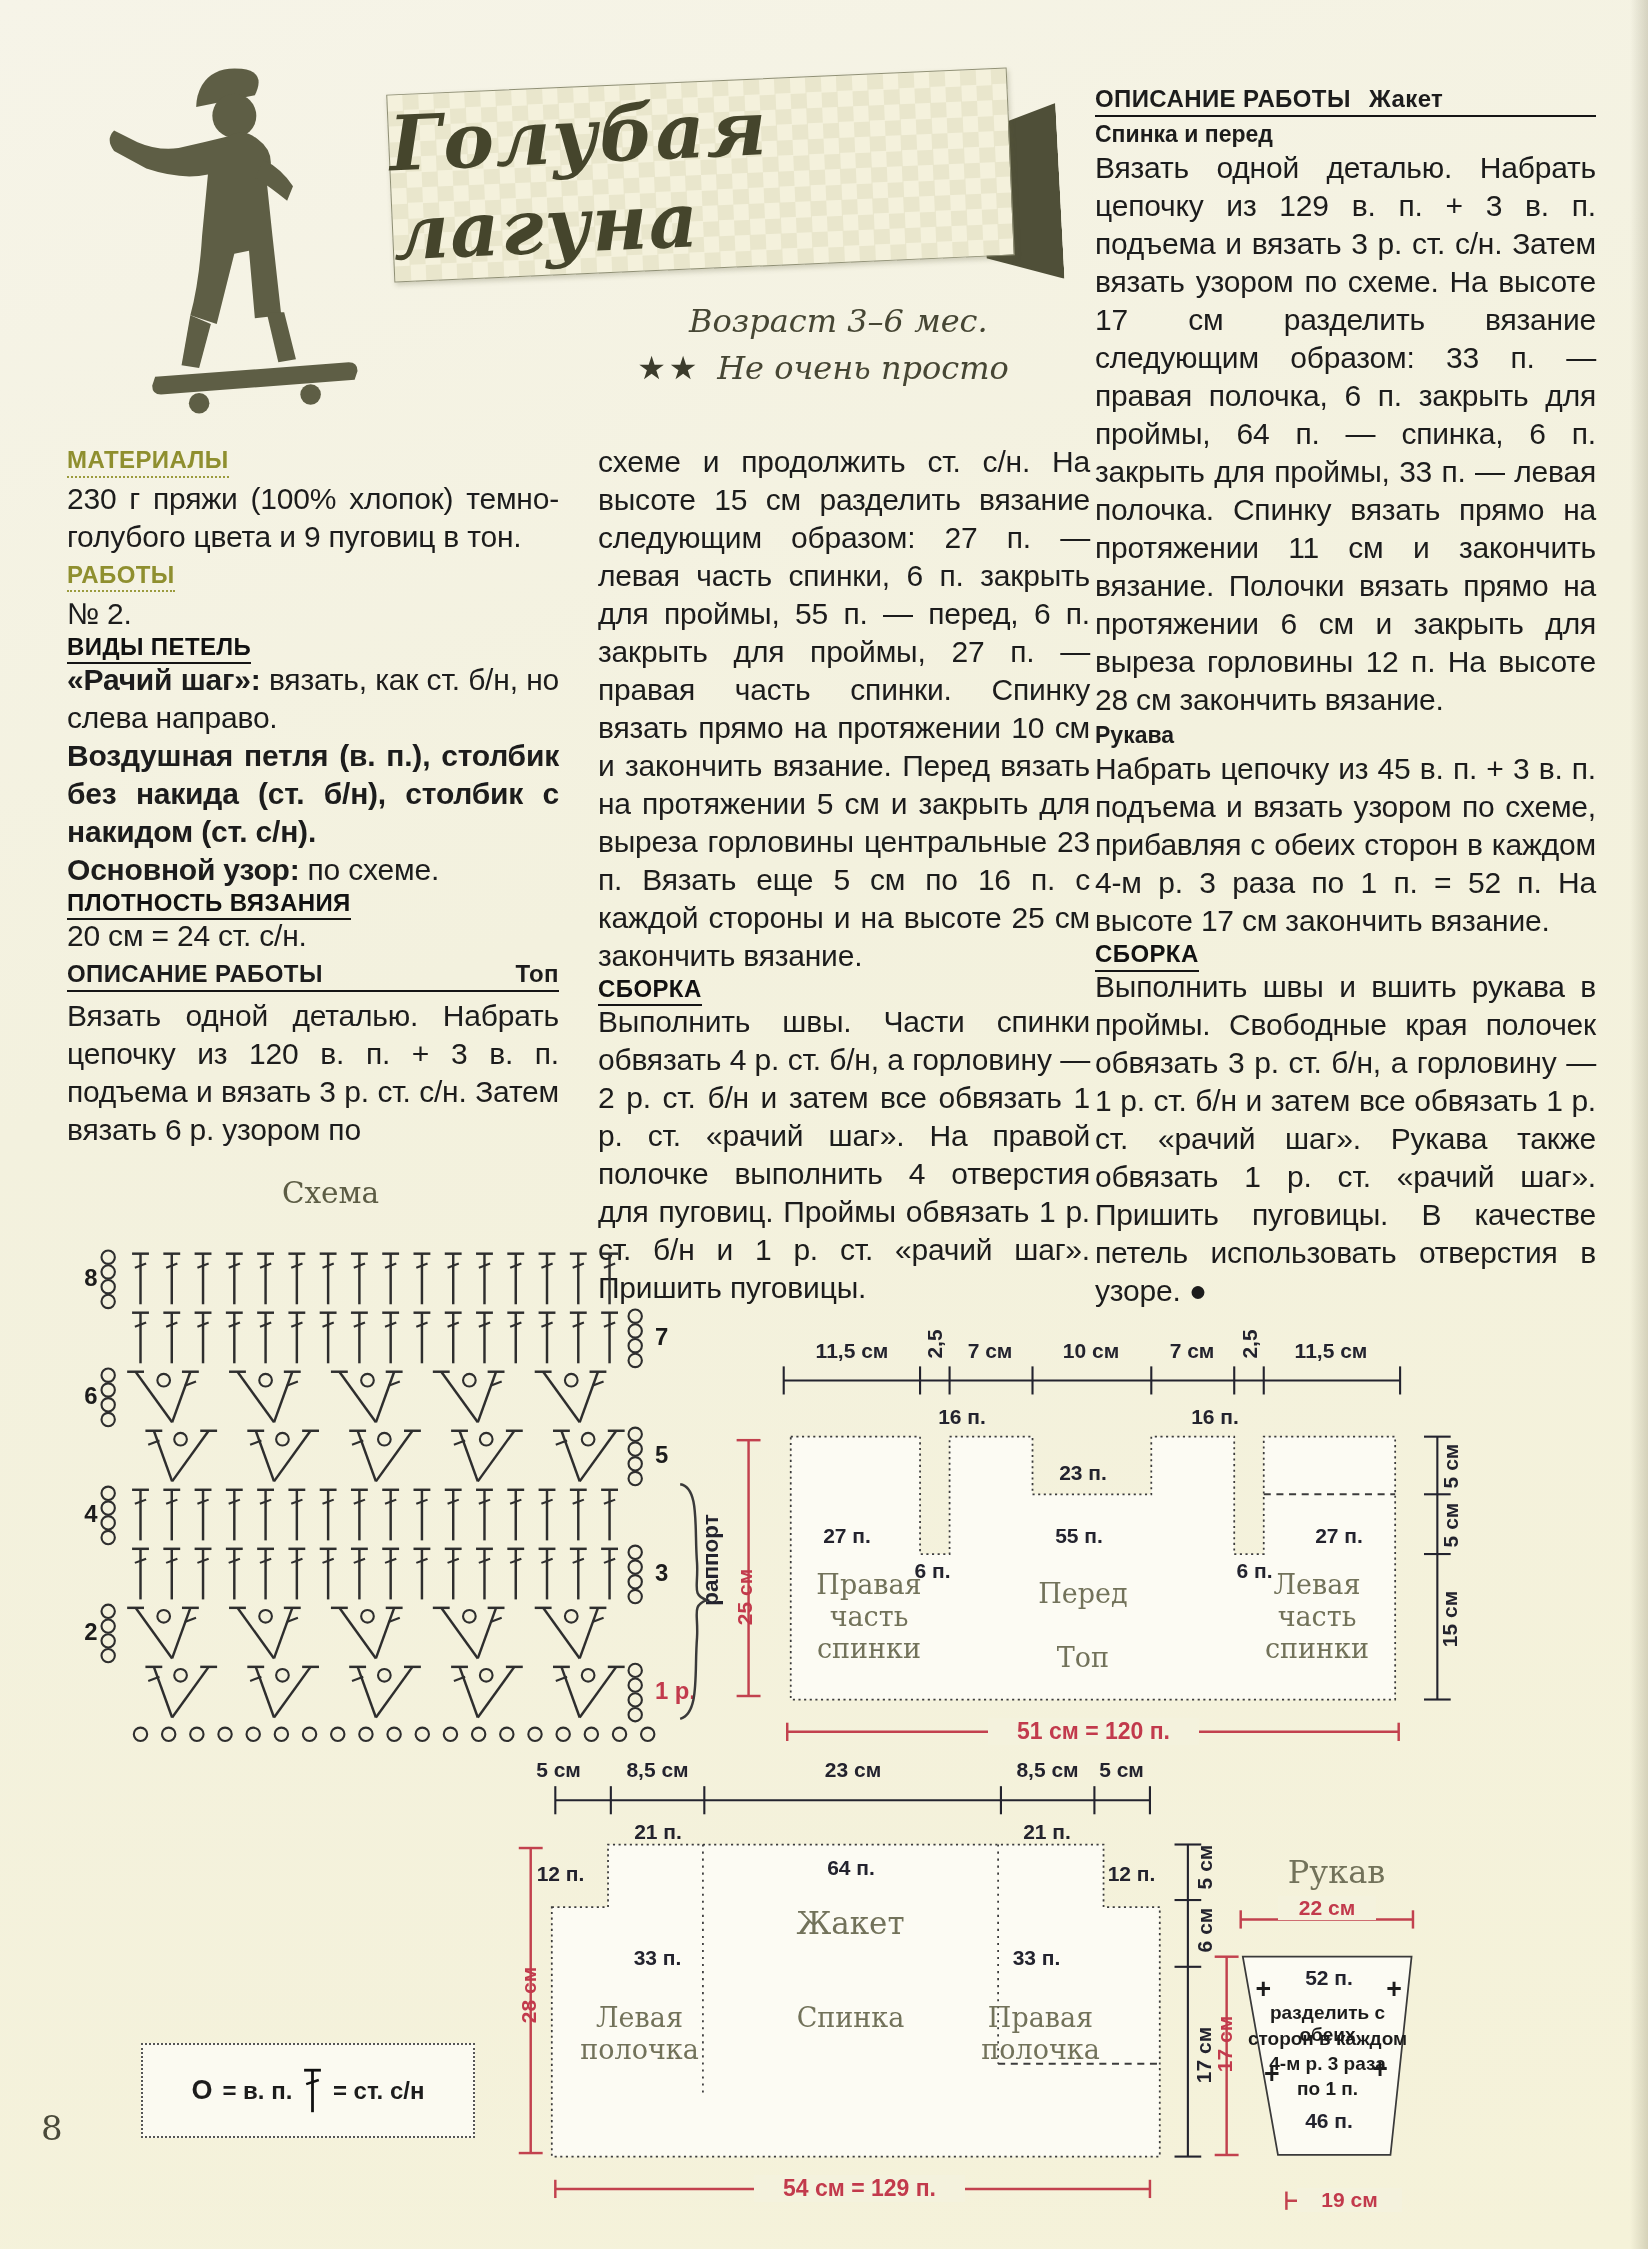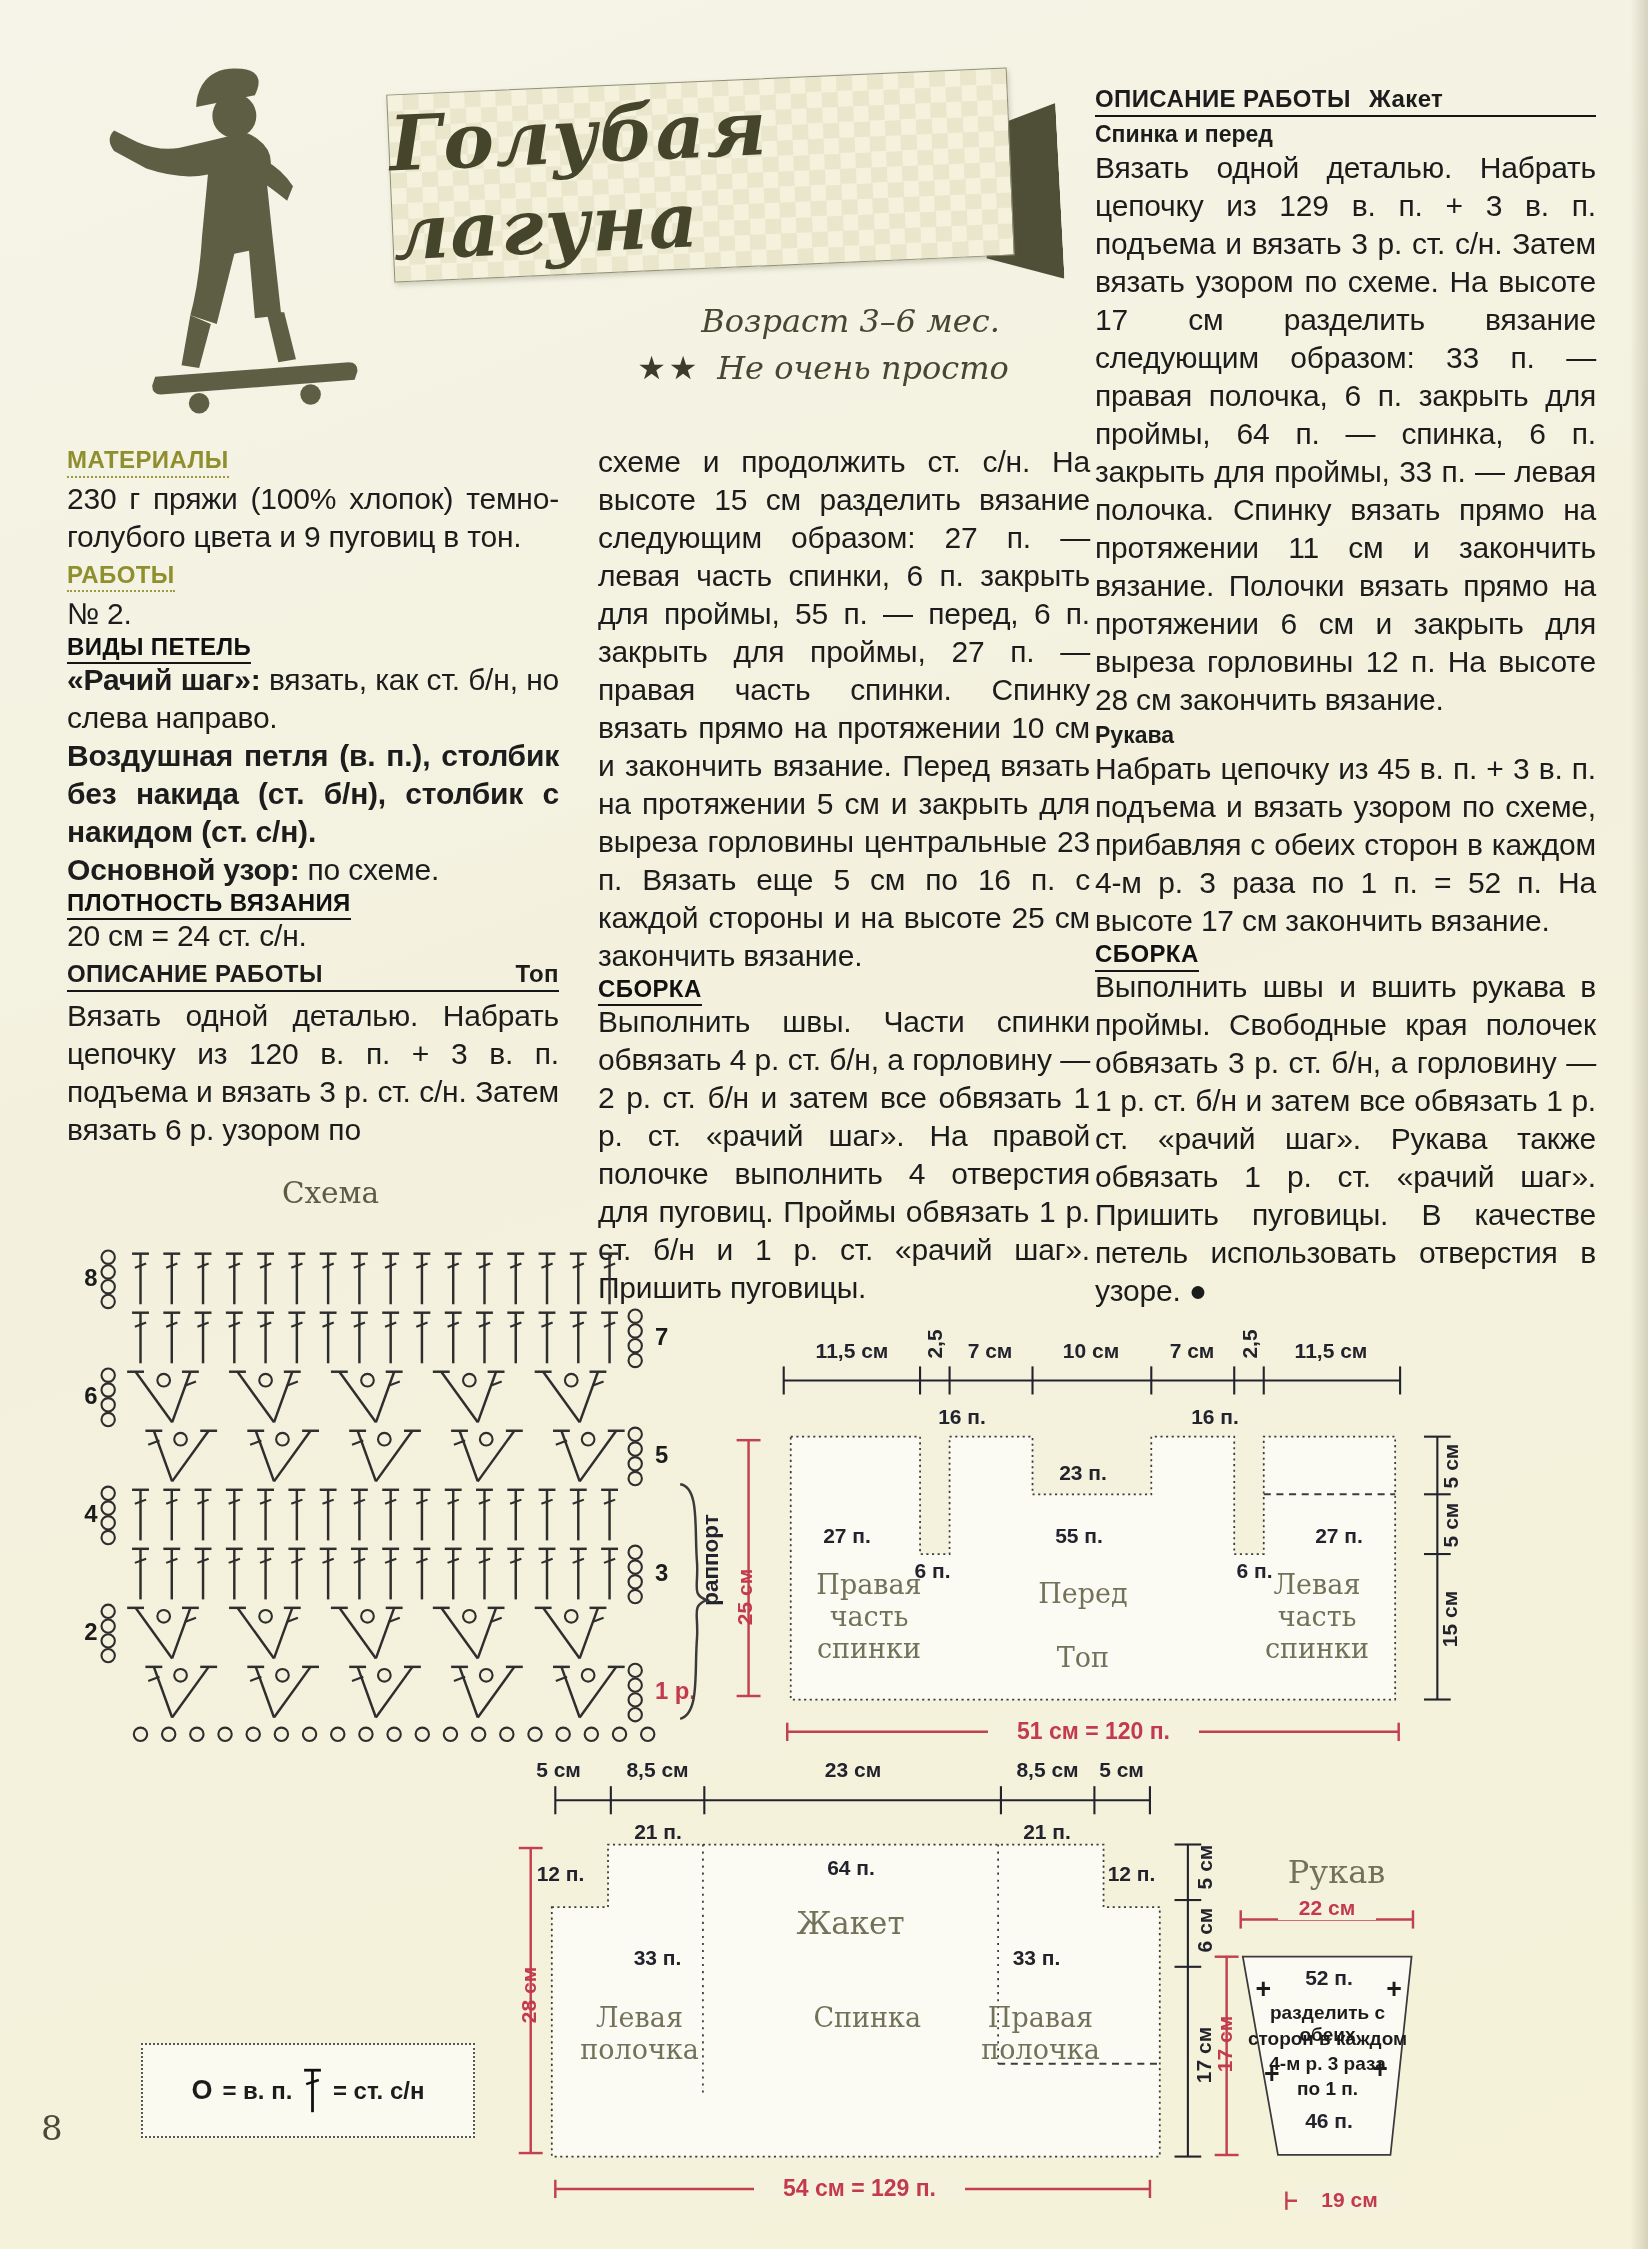--- a/index.html
+++ b/index.html
@@ -47,21 +47,21 @@
 
   <div class="abs" style="left:983px;top:105px;width:77px;height:176px;background:#4f4f38;
               clip-path:polygon(0 14%,100% 0,100% 100%,0 86%);transform:rotate(-3deg);"></div>
   <div class="abs" style="left:390px;top:81px;width:619px;height:186px;transform:rotate(-2.5deg);
               background:repeating-conic-gradient(#e9e6cc 0% 25%,#f4f1dc 0% 50%) 0 0/31px 31px;
               border:1.4px solid #8f8f74;box-shadow:1.4px 2.8px 5.6px rgba(90,90,60,.25);
               display:flex;align-items:center;justify-content:center;">
     <div class="script" style="font-size:76px;font-weight:bold;color:#45452c;letter-spacing:1.4px;">Голубая лагуна</div>
   </div>
 
-  <div class="abs script" style="left:689px;top:302px;width:323px;font-size:32px;text-align:center;">Возраст 3–6 мес.</div>
+  <div class="abs script" style="left:689px;top:302px;width:323px;font-size:32px;text-align:left;">Возраст 3–6 мес.</div>
   <div class="abs" style="left:619px;top:349px;width:408px;display:flex;align-items:baseline;gap:17px;justify-content:center;">
     <span style="font-size:32px;color:#3c3c2c;letter-spacing:2.8px;">★★</span>
     <span class="script" style="font-size:32px;">Не очень просто</span>
   </div>
 
   <div class="abs" style="left:67px;top:442px;width:492px;">
     <div><span class="h-olive">МАТЕРИАЛЫ</span></div>
     <div class="body-col">230 г пряжи (100% хлопок) темно-голубого цвета и 9 пуговиц в тон.</div>
     <div><span class="h-olive">РАБОТЫ</span></div>
     <div class="body-col">№ 2.</div>
@@ -570,21 +570,21 @@
   <div class="abs dim c" style="left:1083px;top:1758px;width:77px;">5 см</div>
   <div class="abs dim c" style="left:623px;top:1820px;width:70px;">21 п.</div>
   <div class="abs dim c" style="left:1012px;top:1820px;width:70px;">21 п.</div>
   <div class="abs dim c" style="left:522px;top:1862px;width:77px;">12 п.</div>
   <div class="abs dim c" style="left:802px;top:1856px;width:98px;">64 п.</div>
   <div class="abs dim c" style="left:1093px;top:1862px;width:77px;">12 п.</div>
   <div class="abs panel c" style="left:787px;top:1907px;width:127px;font-size:31px;">Жакет</div>
   <div class="abs dim c" style="left:619px;top:1946px;width:77px;">33 п.</div>
   <div class="abs dim c" style="left:998px;top:1946px;width:77px;">33 п.</div>
   <div class="abs panel c" style="left:562px;top:2002px;width:155px;">Левая полочка</div>
-  <div class="abs panel c" style="left:780px;top:2002px;width:141px;text-align:right;">Спинка</div>
+  <div class="abs panel c" style="left:780px;top:2002px;width:141px;">Спинка</div>
   <div class="abs panel c" style="left:963px;top:2002px;width:155px;">Правая полочка</div>
   <div class="abs dim rot red c" style="left:487px;top:1983px;width:84px;">28 см</div>
   <div class="abs dim rot c" style="left:1166px;top:1855px;width:77px;">5 см</div>
   <div class="abs dim rot c" style="left:1166px;top:1918px;width:77px;">6 см</div>
   <div class="abs dim rot c" style="left:1162px;top:2043px;width:84px;">17 см</div>
   <div class="abs dim red c onbg" style="left:754px;top:2175px;width:197px;font-size:23px;">54 см = 129 п.</div>
 
   <div class="abs panel c" style="left:1259px;top:1856px;width:155px;font-size:32px;">Рукав</div>
   <svg style="left:1195px;top:1842px;" width="450" height="408" viewBox="0 0 640 580">
     <g stroke="#c2414e" stroke-width="3.5" fill="none">

